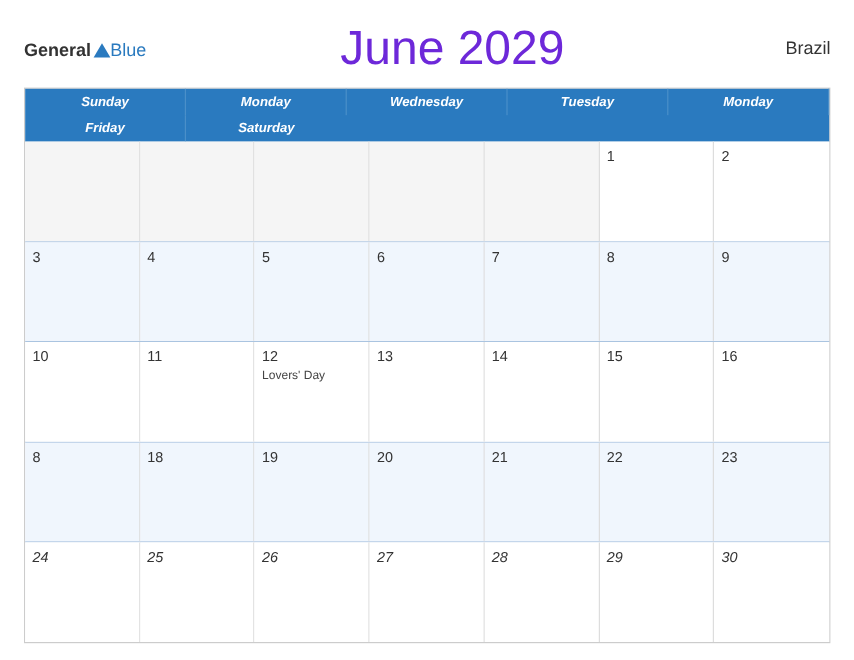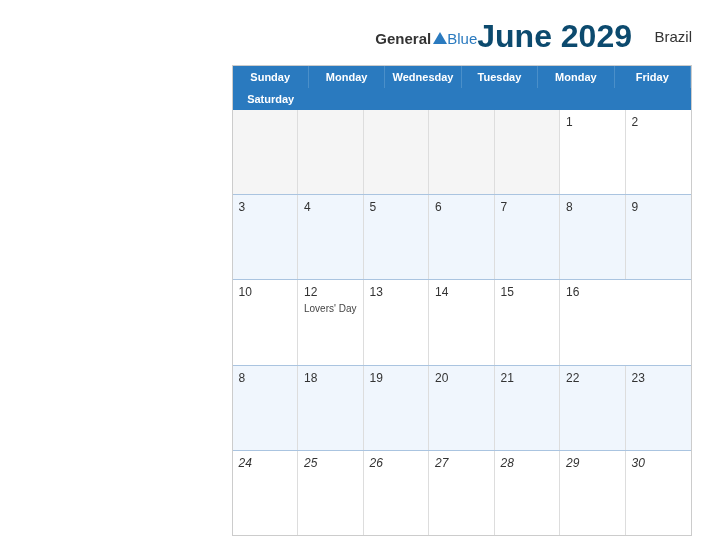--- a/index.html
+++ b/index.html
@@ -9,21 +9,20 @@
       background: #fff;
       font-family: Arial, sans-serif;
       overflow: hidden;
     }
     .page {
       width: 712px;
       height: 550px;
       padding: 18px 20px 14px 20px;
       display: flex;
       flex-direction: column;
-      align-items: flex-end;
     }
     
     .header {
       display: flex;
       align-items: center;
       justify-content: space-between;
       margin-bottom: 10px;
     }
     .logo {
       display: flex;
@@ -46,43 +45,44 @@
       display: inline-block;
       width: 0;
       height: 0;
       border-left: 7px solid transparent;
       border-right: 7px solid transparent;
       border-bottom: 12px solid #2a7abf;
       margin-left: 2px;
       margin-bottom: 2px;
     }
     .title {
-      font-size: 32px;
-      font-weight: bold;
-      color: #0c4a6e;
+      font-size: 40px;
+      font-weight: normal;
+      color: #6d28d9;
       text-align: center;
       flex: 1;
     }
     .country {
       font-size: 15px;
       color: #333;
       text-align: right;
       min-width: 60px;
     }
     
     .calendar {
       flex: 1;
       display: flex;
       flex-direction: column;
       border: 1px solid #ccc;
     }
     .day-headers {
       display: grid;
-      grid-template-columns: repeat(6, 1fr);
+      grid-template-columns: repeat(5, 1fr);
       background: #2a7abf;
+      font-style: italic;
     }
     .day-header {
       color: #fff;
       font-size: 11px;
       font-weight: bold;
       text-align: center;
       padding: 5px 4px;
       border-right: 1px solid #4a8fc9;
     }
     .day-header:last-child { border-right: none; }
@@ -194,20 +194,23 @@
           </div>
           <div class="day-cell">
             <span class="day-num">9</span>
           </div>
         </div>
         <div class="week-row">
           <div class="day-cell">
             <span class="day-num">10</span>
           </div>
           <div class="day-cell">
+            <span class="day-num">11</span>
+          </div>
+          <div class="day-cell">
             <span class="day-num">12</span>
             <span class="day-event">Lovers' Day</span>
           </div>
           <div class="day-cell">
             <span class="day-num">13</span>
           </div>
           <div class="day-cell">
             <span class="day-num">14</span>
           </div>
           <div class="day-cell">

